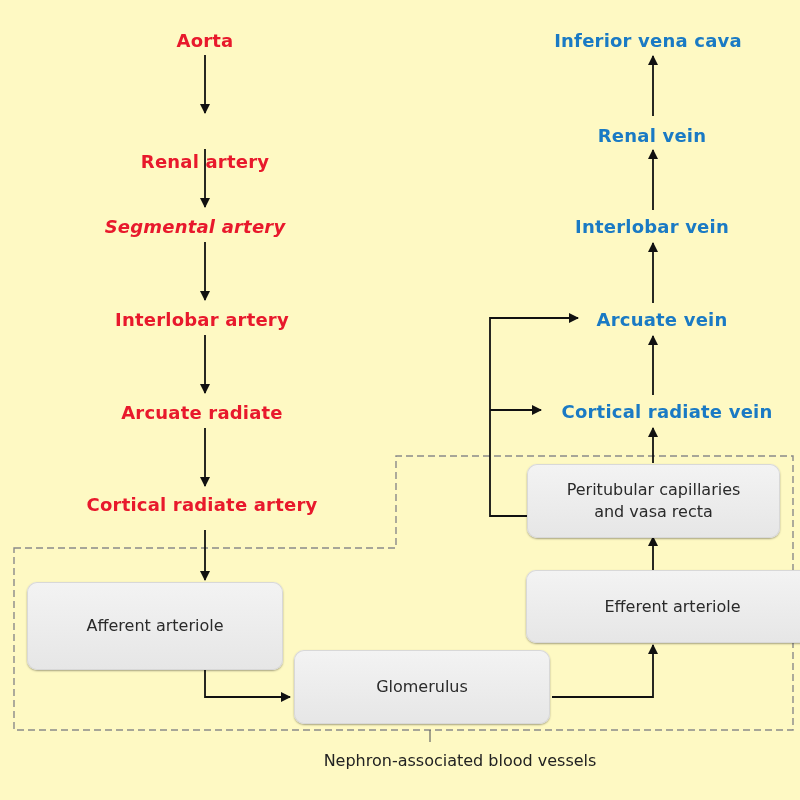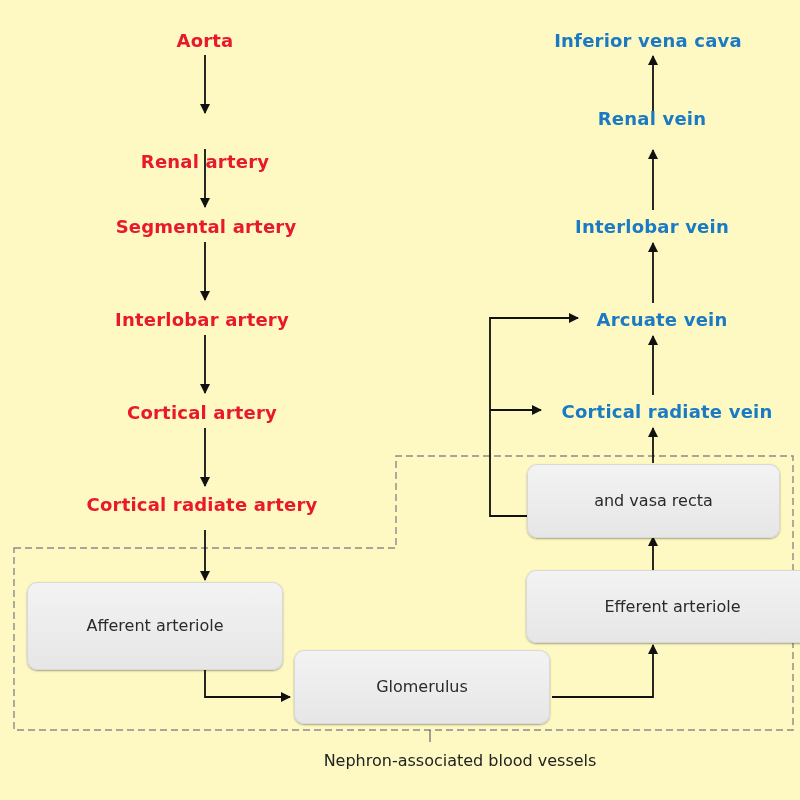--- a/index.html
+++ b/index.html
@@ -43,40 +43,41 @@
       <line x1="490" y1="410" x2="541" y2="410" marker-end="url(#ah)"></line>
       <line x1="653" y1="395" x2="653" y2="336" marker-end="url(#ah)"></line>
       <line x1="653" y1="303" x2="653" y2="243" marker-end="url(#ah)"></line>
       <line x1="653" y1="210" x2="653" y2="150" marker-end="url(#ah)"></line>
       <line x1="653" y1="116" x2="653" y2="56" marker-end="url(#ah)"></line>
     </g>
   </svg>
 
   <div class="lbl artery" style="left: 205px; top: 40px; color: rgb(232, 25, 44);">Aorta</div>
   <div class="lbl artery" style="left: 205px; top: 133px; color: rgb(232, 25, 44); margin-top: 28px;">Renal artery</div>
-  <div class="lbl artery" style="left: 206px; top: 226px; color: rgb(232, 25, 44);">Segmental artery</div>
+  <div class="lbl artery" style="left: 195px; top: 226px; color: rgb(232, 25, 44); font-style: italic;">Segmental artery</div>
   <div class="lbl artery" style="left: 202px; top: 319px; color: rgb(232, 25, 44);">Interlobar artery</div>
-  <div class="lbl artery" style="left: 202px; top: 412px; color: rgb(232, 25, 44);">Cortical artery</div>
+  <div class="lbl artery" style="left: 202px; top: 412px; color: rgb(232, 25, 44);">Arcuate radiate</div>
   <div class="lbl artery" style="left: 202px; top: 504px; color: rgb(232, 25, 44);">Cortical radiate artery</div>
 
   <div class="lbl vein" style="left: 648px; top: 40px; color: rgb(26, 122, 196);">Inferior vena cava</div>
-  <div class="lbl vein" style="left: 652px; top: 118px; color: rgb(26, 122, 196); text-align: center;">Renal vein</div>
+  <div class="lbl vein" style="left: 652px; top: 135px; color: rgb(26, 122, 196); text-align: center;">Renal vein</div>
   <div class="lbl vein" style="left: 652px; top: 226px; color: rgb(26, 122, 196);">Interlobar vein</div>
   <div class="lbl vein" style="left: 662px; top: 319px; color: rgb(26, 122, 196);">Arcuate vein</div>
   <div class="lbl vein" style="left: 667px; top: 411px; color: rgb(26, 122, 196);">Cortical radiate vein</div>
 
   <div class="box" style="left:27px;top:582px;width:256px;height:88px;">
     <span>Afferent arteriole</span>
   </div>
   <div class="box" style="left:294px;top:650px;width:256px;height:74px;">
     <span>Glomerulus</span>
   </div>
   <div class="box" style="left:526px;top:570px;width:293px;height:73px;">
     <span>Efferent arteriole</span>
   </div>
   <div class="box" style="left:527px;top:464px;width:253px;height:74px;">
     <div>
+      <div>Peritubular capillaries</div>
       <div>and vasa recta</div>
     </div>
   </div>
 
   <div class="caption">Nephron-associated blood vessels</div>
 </div>
 
 </body></html>

